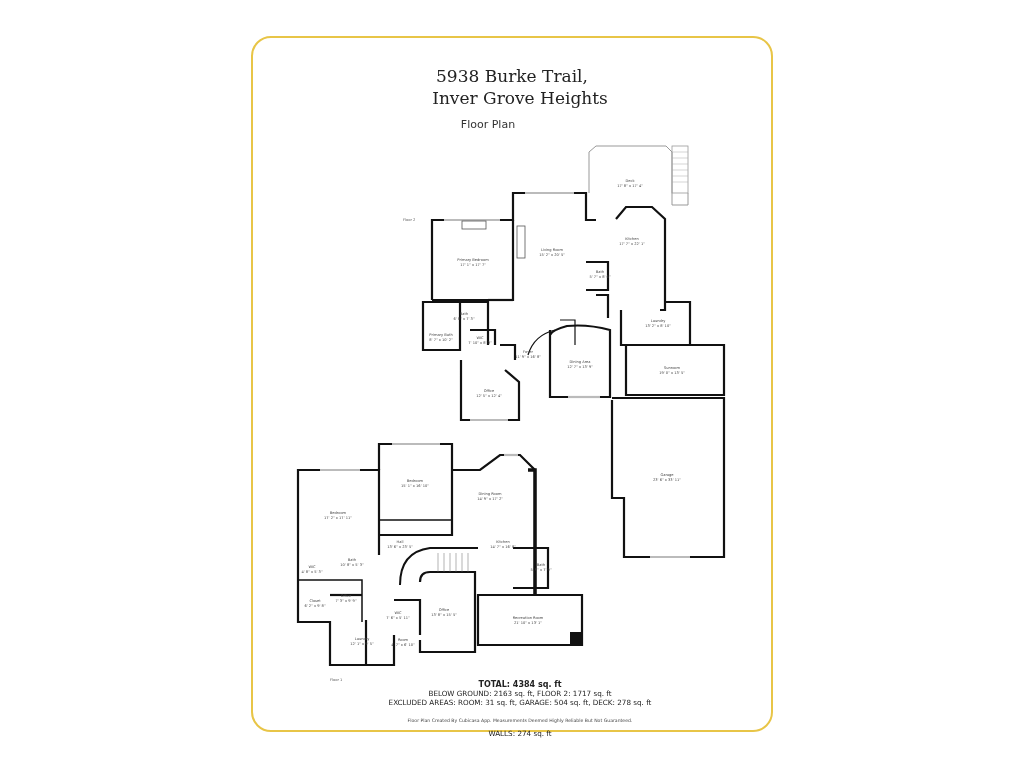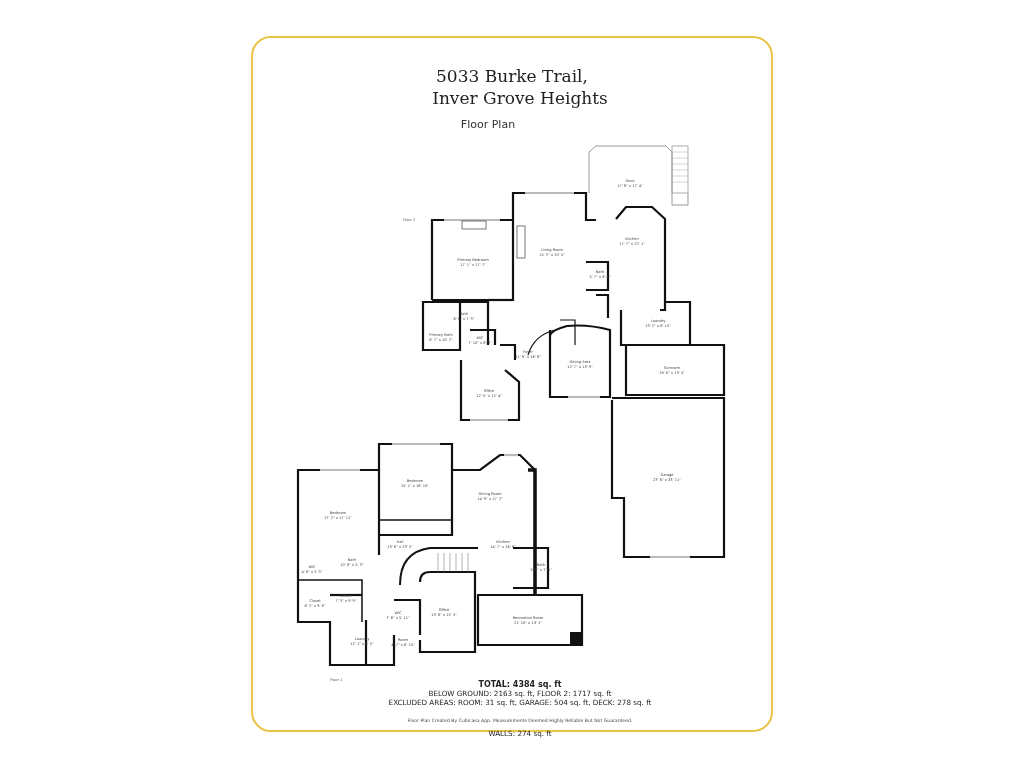--- a/index.html
+++ b/index.html
@@ -22,21 +22,21 @@
   .tot-main { top: 680px; font-weight: bold; font-size: 8px; }
   .tot-line { font-size: 7.2px; line-height: 9px; }
   .tl1 { top: 689px; } .tl2 { top: 698px; } .tl3 { top: 729px; }
   .disclaimer { top: 718px; font-size: 4.6px; color: #444; }
 </style>
 </head>
 <body>
 
 <div class="frame"></div>
 
-<div class="title t1">5033 Burke Trail,</div>
+<div class="title t1">5938 Burke Trail,</div>
 <div class="title t2">Inver Grove Heights</div>
 <div class="subtitle">Floor Plan</div>
 
 <svg class="plan" width="1024" height="768" viewBox="0 0 1024 768">
   <g fill="none" stroke="#111" stroke-width="2.2" stroke-linejoin="miter">
 
     <g>
 
       <path d="M589 193 L589 152 L596 146 L666 146 L672 152 L672 205 L688 205 L688 193" stroke="#999" stroke-width="1"></path>
       <rect x="672" y="146" width="16" height="47" stroke="#999" stroke-width="0.8"></rect>

